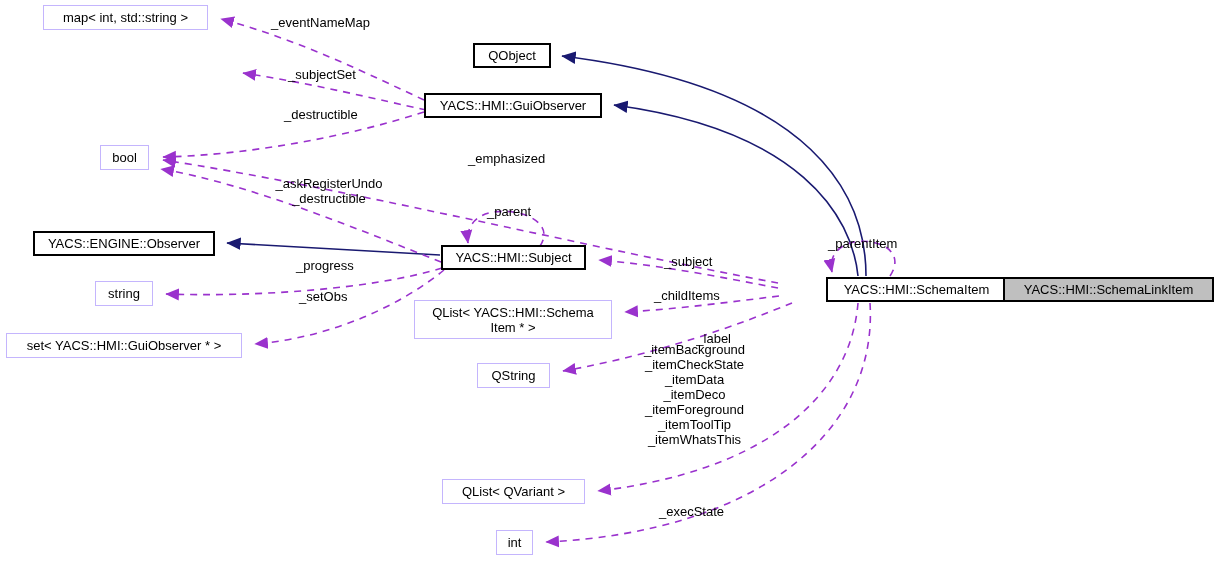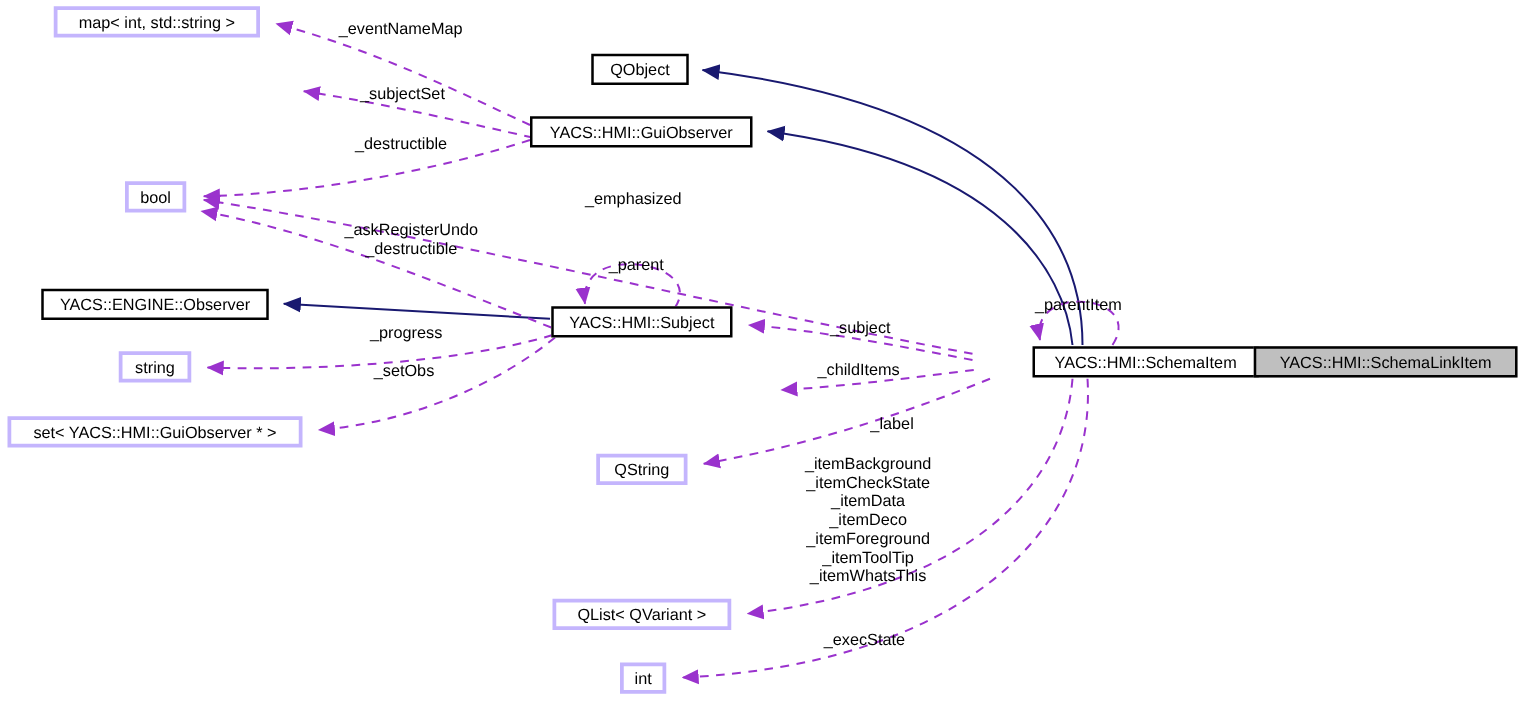--- a/index.html
+++ b/index.html
@@ -31,21 +31,21 @@
     align-items: center;
     justify-content: center;
     text-align: center;
     background: #ffffff;
     color: #000000;
     font-size: 13px;
     line-height: 15px;
     white-space: pre-line;
   }
   .node.usage {
-    border: 3px solid #c4b5fd;
+    border: 1px solid #c4b5fd;
   }
   .node.klass {
     border: 2px solid #000000;
   }
   .node.highlight {
     border: 2px solid #000000;
     background: #bfbfbf;
   }
   .edge-label {
     position: absolute;
@@ -122,20 +122,24 @@
   </div>
 
   <div class="node klass" style="left:33px; top:231px; width:182px; height:25px;">
     <span>YACS::ENGINE::Observer</span>
   </div>
 
   <div class="node usage" style="left:95px; top:281px; width:58px; height:25px;">
     <span>string</span>
   </div>
 
+  <div class="node usage" style="left:414px; top:300px; width:198px; height:39px;">
+    <span>QList&lt; YACS::HMI::Schema
+Item * &gt;</span>
+  </div>
 
   <div class="node usage" style="left:6px; top:333px; width:236px; height:25px;">
     <span>set&lt; YACS::HMI::GuiObserver * &gt;</span>
   </div>
 
   <div class="node klass" style="left:778px; top:277px; width:181px; height:25px;margin-left:48px;">
     <span>YACS::HMI::SchemaItem</span>
   </div>
 
   <div class="node highlight" style="left:1003px; top:277px; width:211px; height:25px;">
@@ -172,21 +176,21 @@
   <div class="edge-label" style="left:299px; top:289px; width:70px; text-align:left;">_setObs</div>
 
   <div class="edge-label" style="left:664px; top:254px; width:70px; text-align:left;">_subject</div>
 
   <div class="edge-label" style="left:654px; top:288px; width:92px; text-align:left;">_childItems</div>
 
   <div class="edge-label" style="left:676px; top:331px; width:55px; text-align:right;">_label</div>
 
   <div class="edge-label" style="left:828px; top:236px; width:95px; text-align:left;">_parentItem</div>
 
-  <div class="edge-label ml" style="left:630px; top:363px; width:129px; text-align:center;">_itemBackground
+  <div class="edge-label ml" style="left:630px; top:342px; width:129px; text-align:center;">_itemBackground
 _itemCheckState
 _itemData
 _itemDeco
 _itemForeground
 _itemToolTip
 _itemWhatsThis</div>
 
   <div class="edge-label" style="left:659px; top:504px; width:85px; text-align:left;">_execState</div>
 
 </div>

